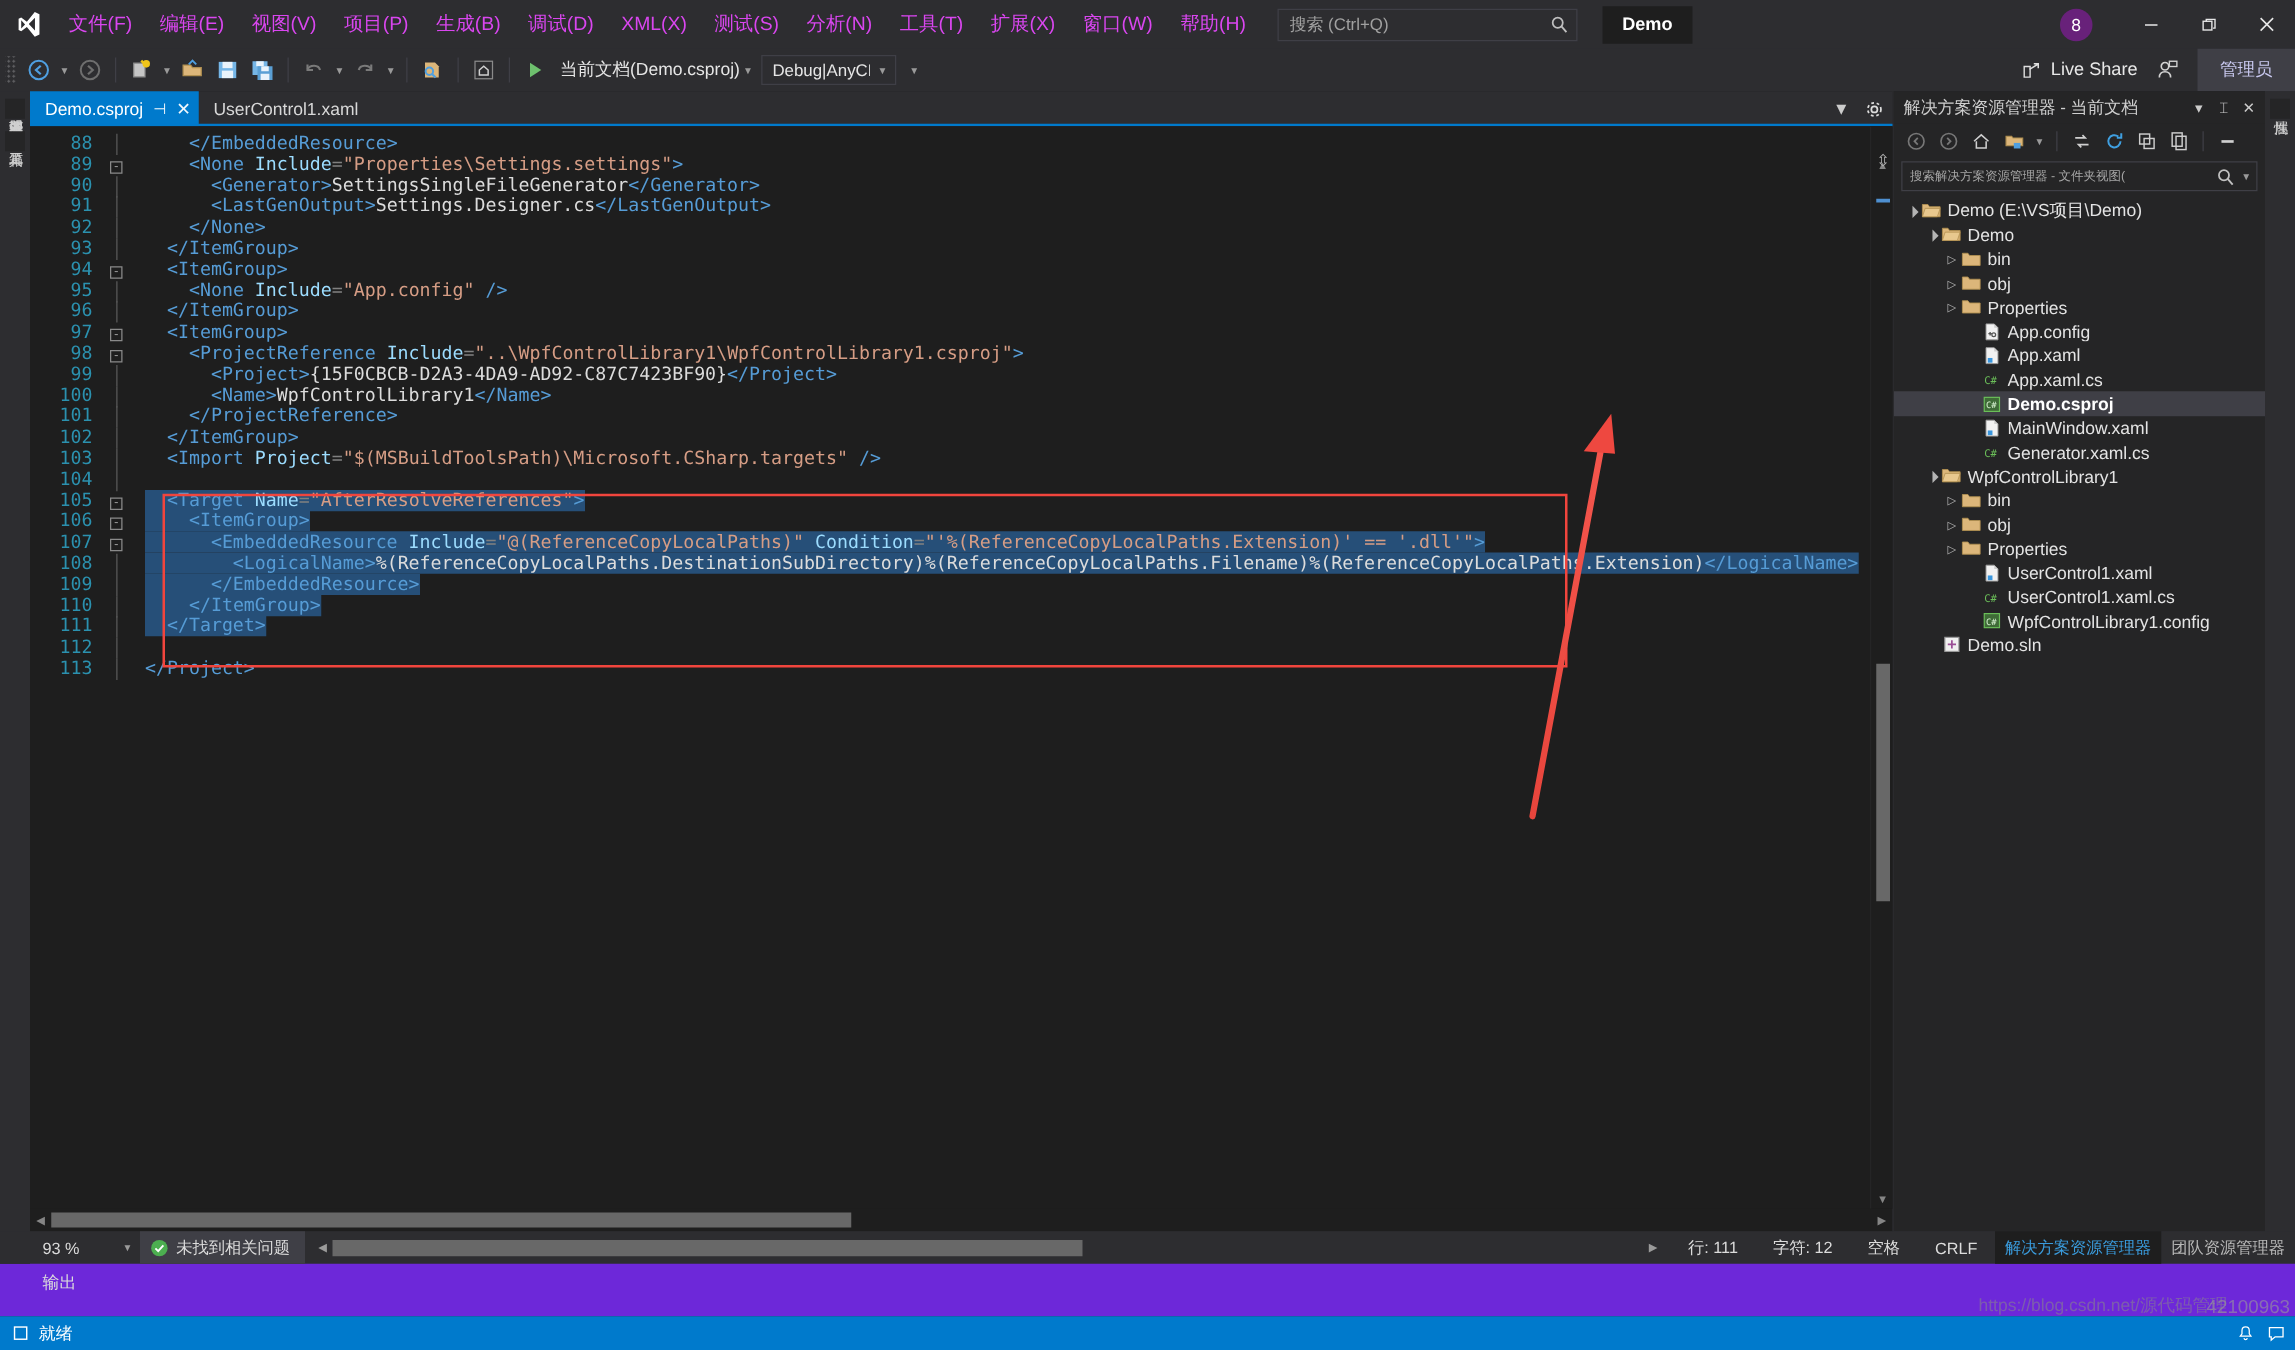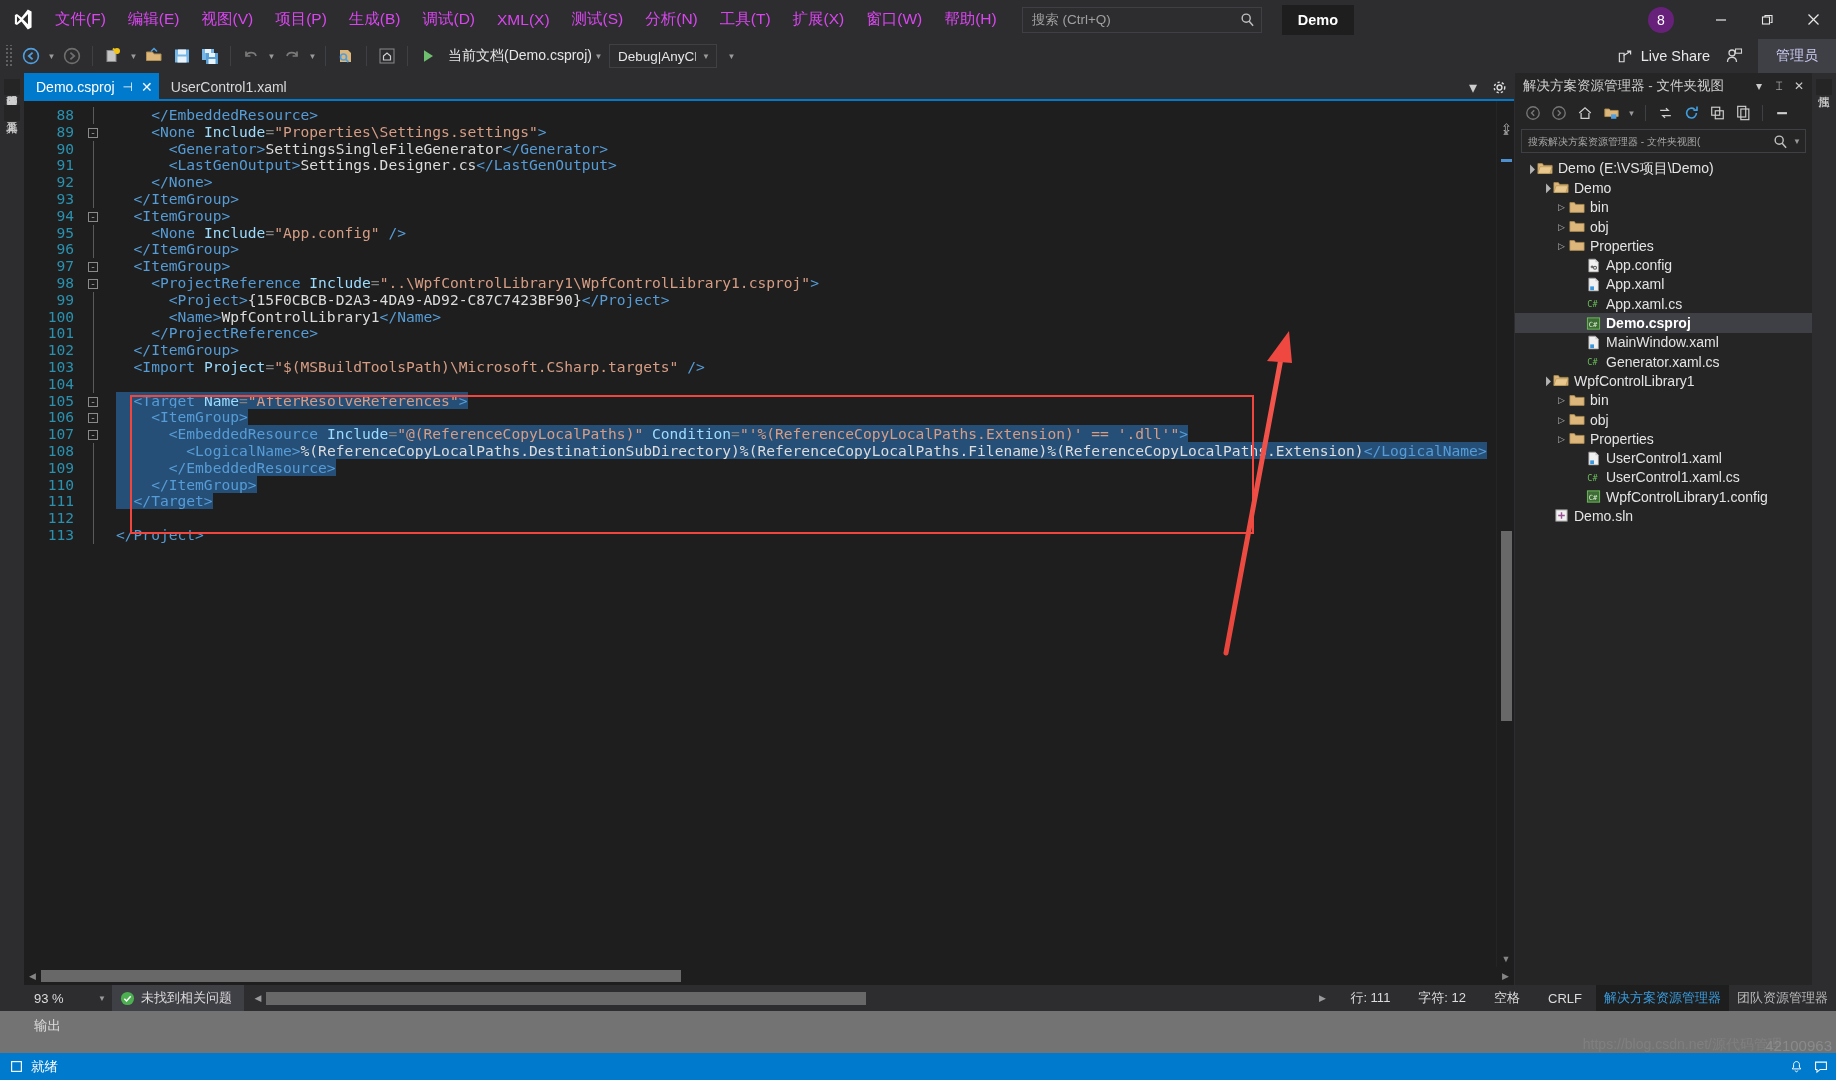--- a/index.html
+++ b/index.html
@@ -169,21 +169,21 @@
   .err-box { display:flex; align-items:center; gap:6px; background:#3f3f46; height:26px; padding:0 12px 0 8px; }
   .st-h-scroll { flex:1; display:flex; align-items:center; padding:0 6px; }
   .st-arrow { width:16px; text-align:center; color:#9a9a9a; font-size:9px; }
   .st-track { flex:1; height:13px; position:relative; }
   .st-thumb { position:absolute; top:0; height:13px; background:#686868; }
   .st-cell { padding:0 14px; white-space:nowrap; }
   .se-tabs-row { display:flex; height:26px; }
   .se-tab { font-size:13px; padding:0 8px; height:26px; display:flex; align-items:center; color:#b8b8b8;}
   .se-tab.active { color:#3a9bdc; background:#1e1e1e; }
 
-  .output-pane { height:42px; background:#737373; display:flex; align-items:flex-start; padding:6px 0 0 34px; }
+  .output-pane { height:42px; background:#6d28d9; display:flex; align-items:flex-start; padding:6px 0 0 34px; }
   .output-title { color:#dcdcdc; font-size:13.5px; }
 
   .statusbar {
     height:27px; background:#007acc; display:flex; align-items:center; color:#ffffff;
     font-size:13.5px; padding:0 8px 0 10px;
   }
   .sb-left { display:flex; align-items:center; gap:8px; }
   .sb-right { margin-left:auto; display:flex; align-items:center; gap:10px; }
   .wm { position:absolute; right:54px; bottom:26px; color:#8a8a8a; font-size:14px; opacity:.55; white-space:nowrap;}
   .wm2 { position:absolute; right:4px; bottom:26px; color:#9a9a9a; font-size:15px; opacity:.6;}
@@ -424,21 +424,21 @@
         <div class="hs-arrow">◀</div>
         <div class="hs-track">
           <div class="hs-thumb" style="left:0; width:640px;"></div>
         </div>
         <div class="hs-arrow">▶</div>
       </div>
     </div>
 
     <div class="se">
       <div class="se-head">
-        <div class="se-title">解决方案资源管理器 - 文件夹视图</div>
+        <div class="se-title">解决方案资源管理器 - 当前文档</div>
         <div class="se-head-btns">
           <span>▾</span>
           <span>⌶</span>
           <span>✕</span>
         </div>
       </div>
 
       <div class="se-toolbar">
         <div class="se-tb">
           <svg width="16" height="16" viewBox="0 0 18 18">

